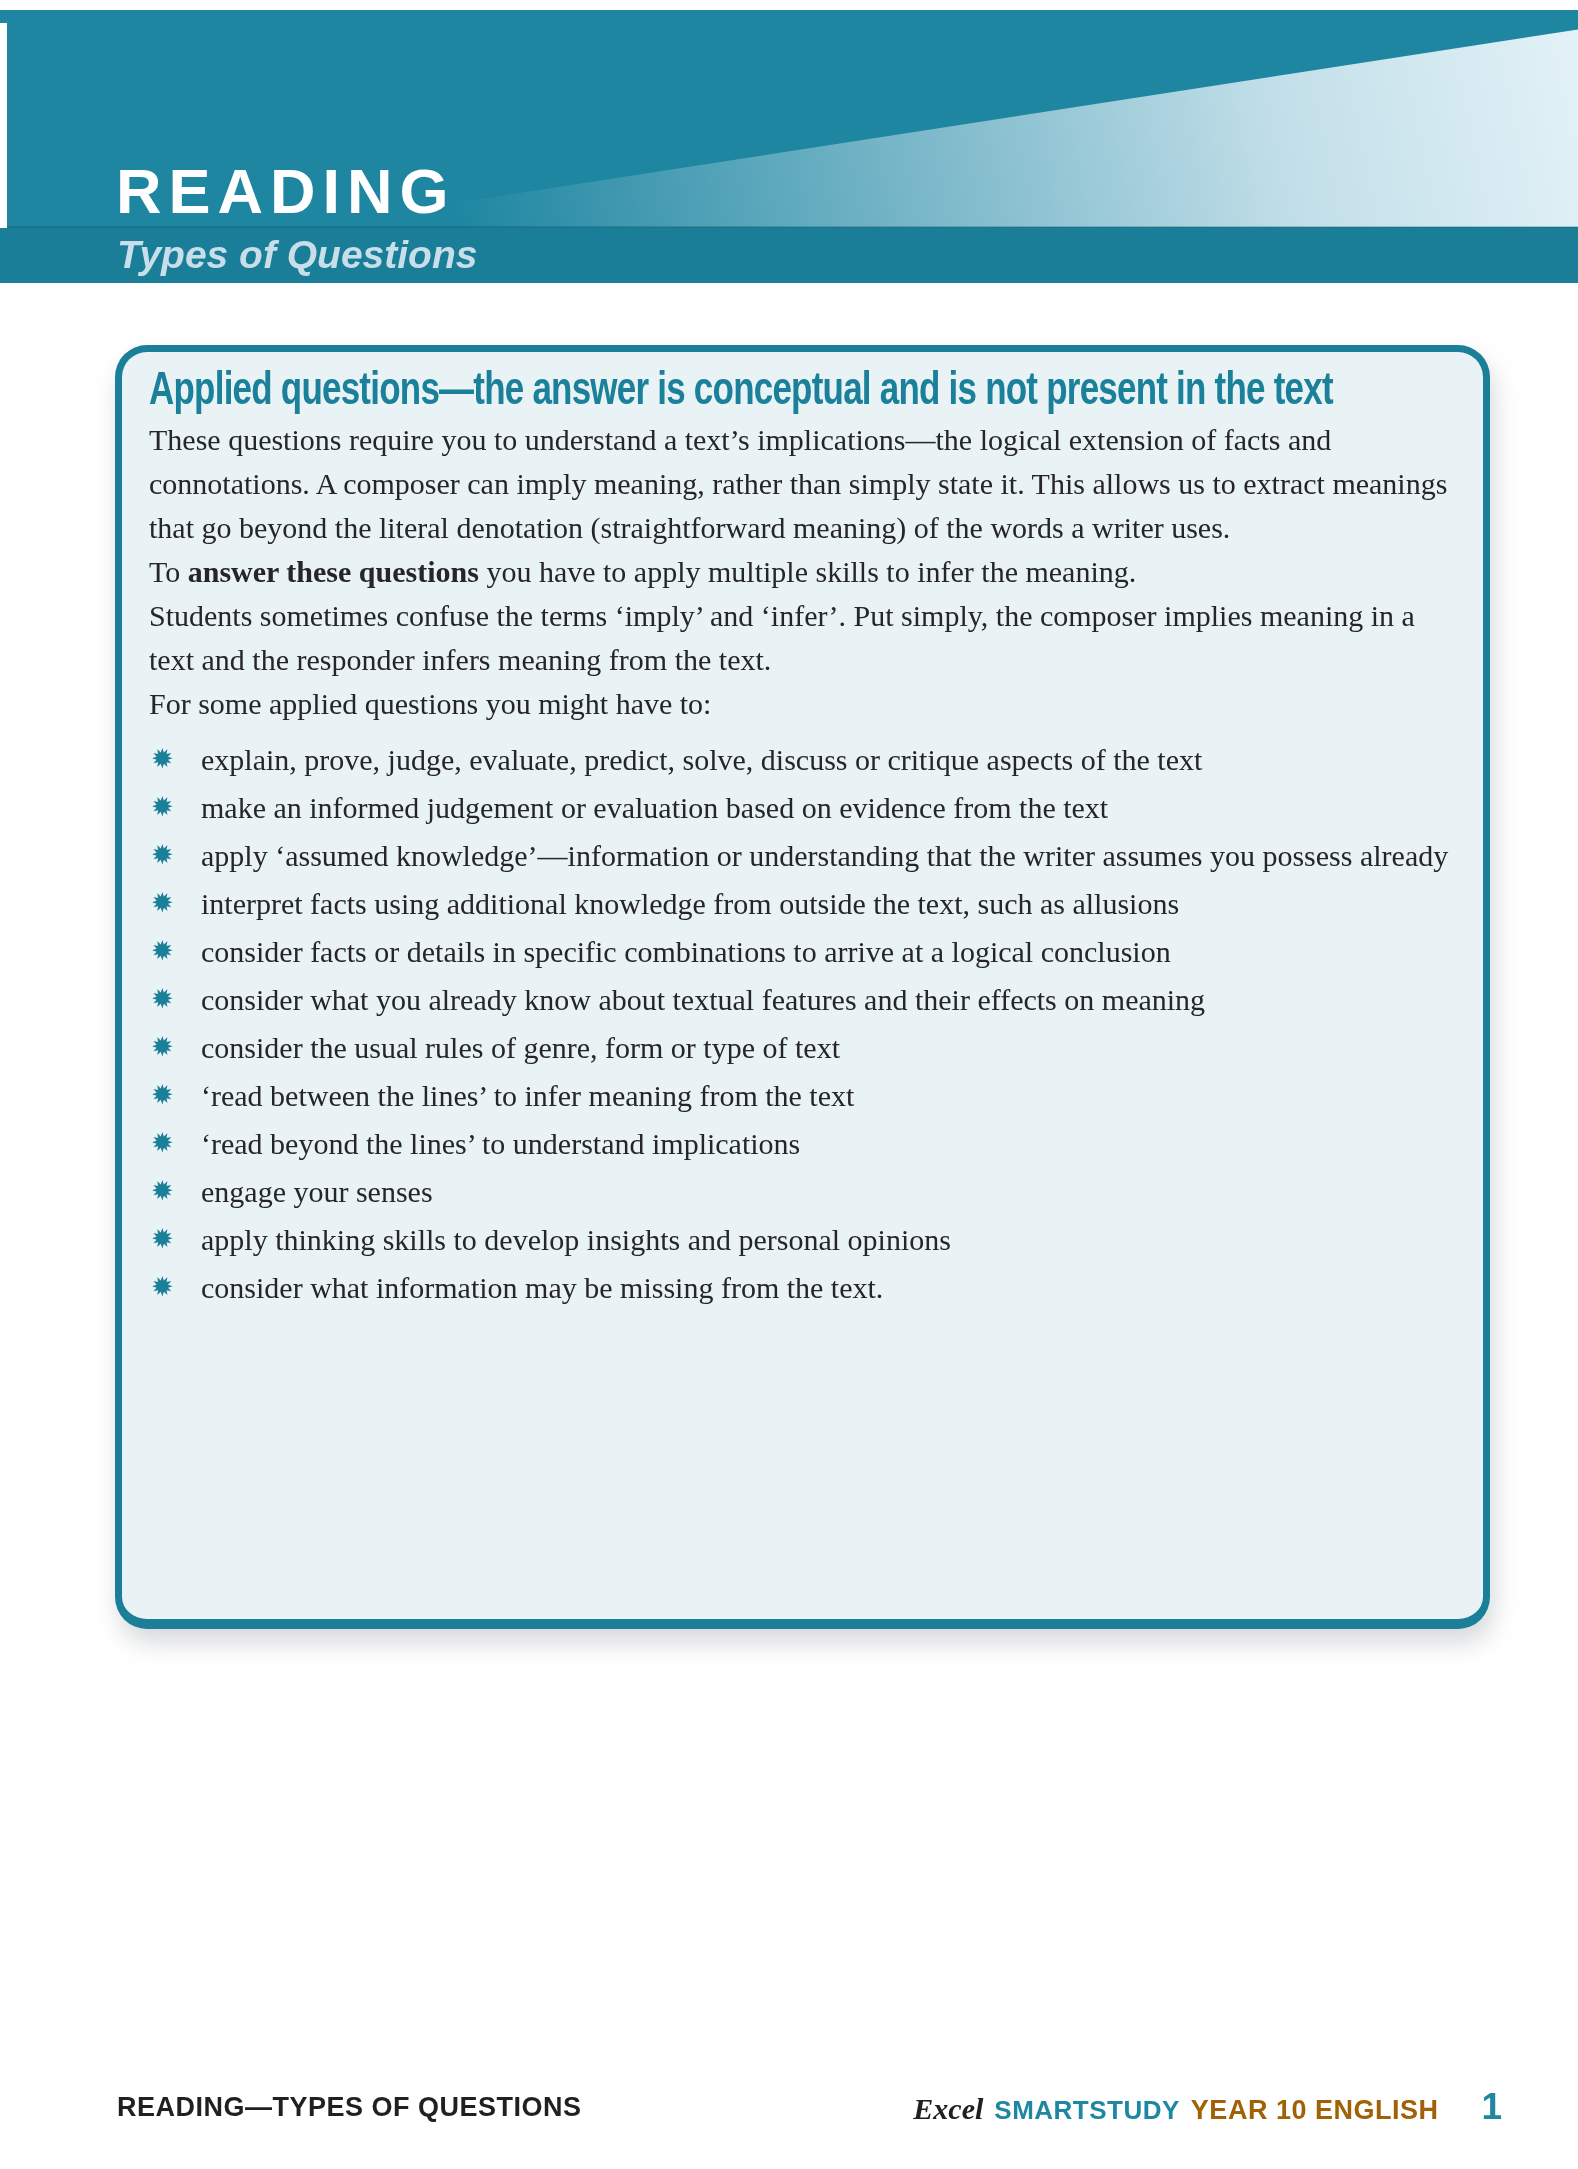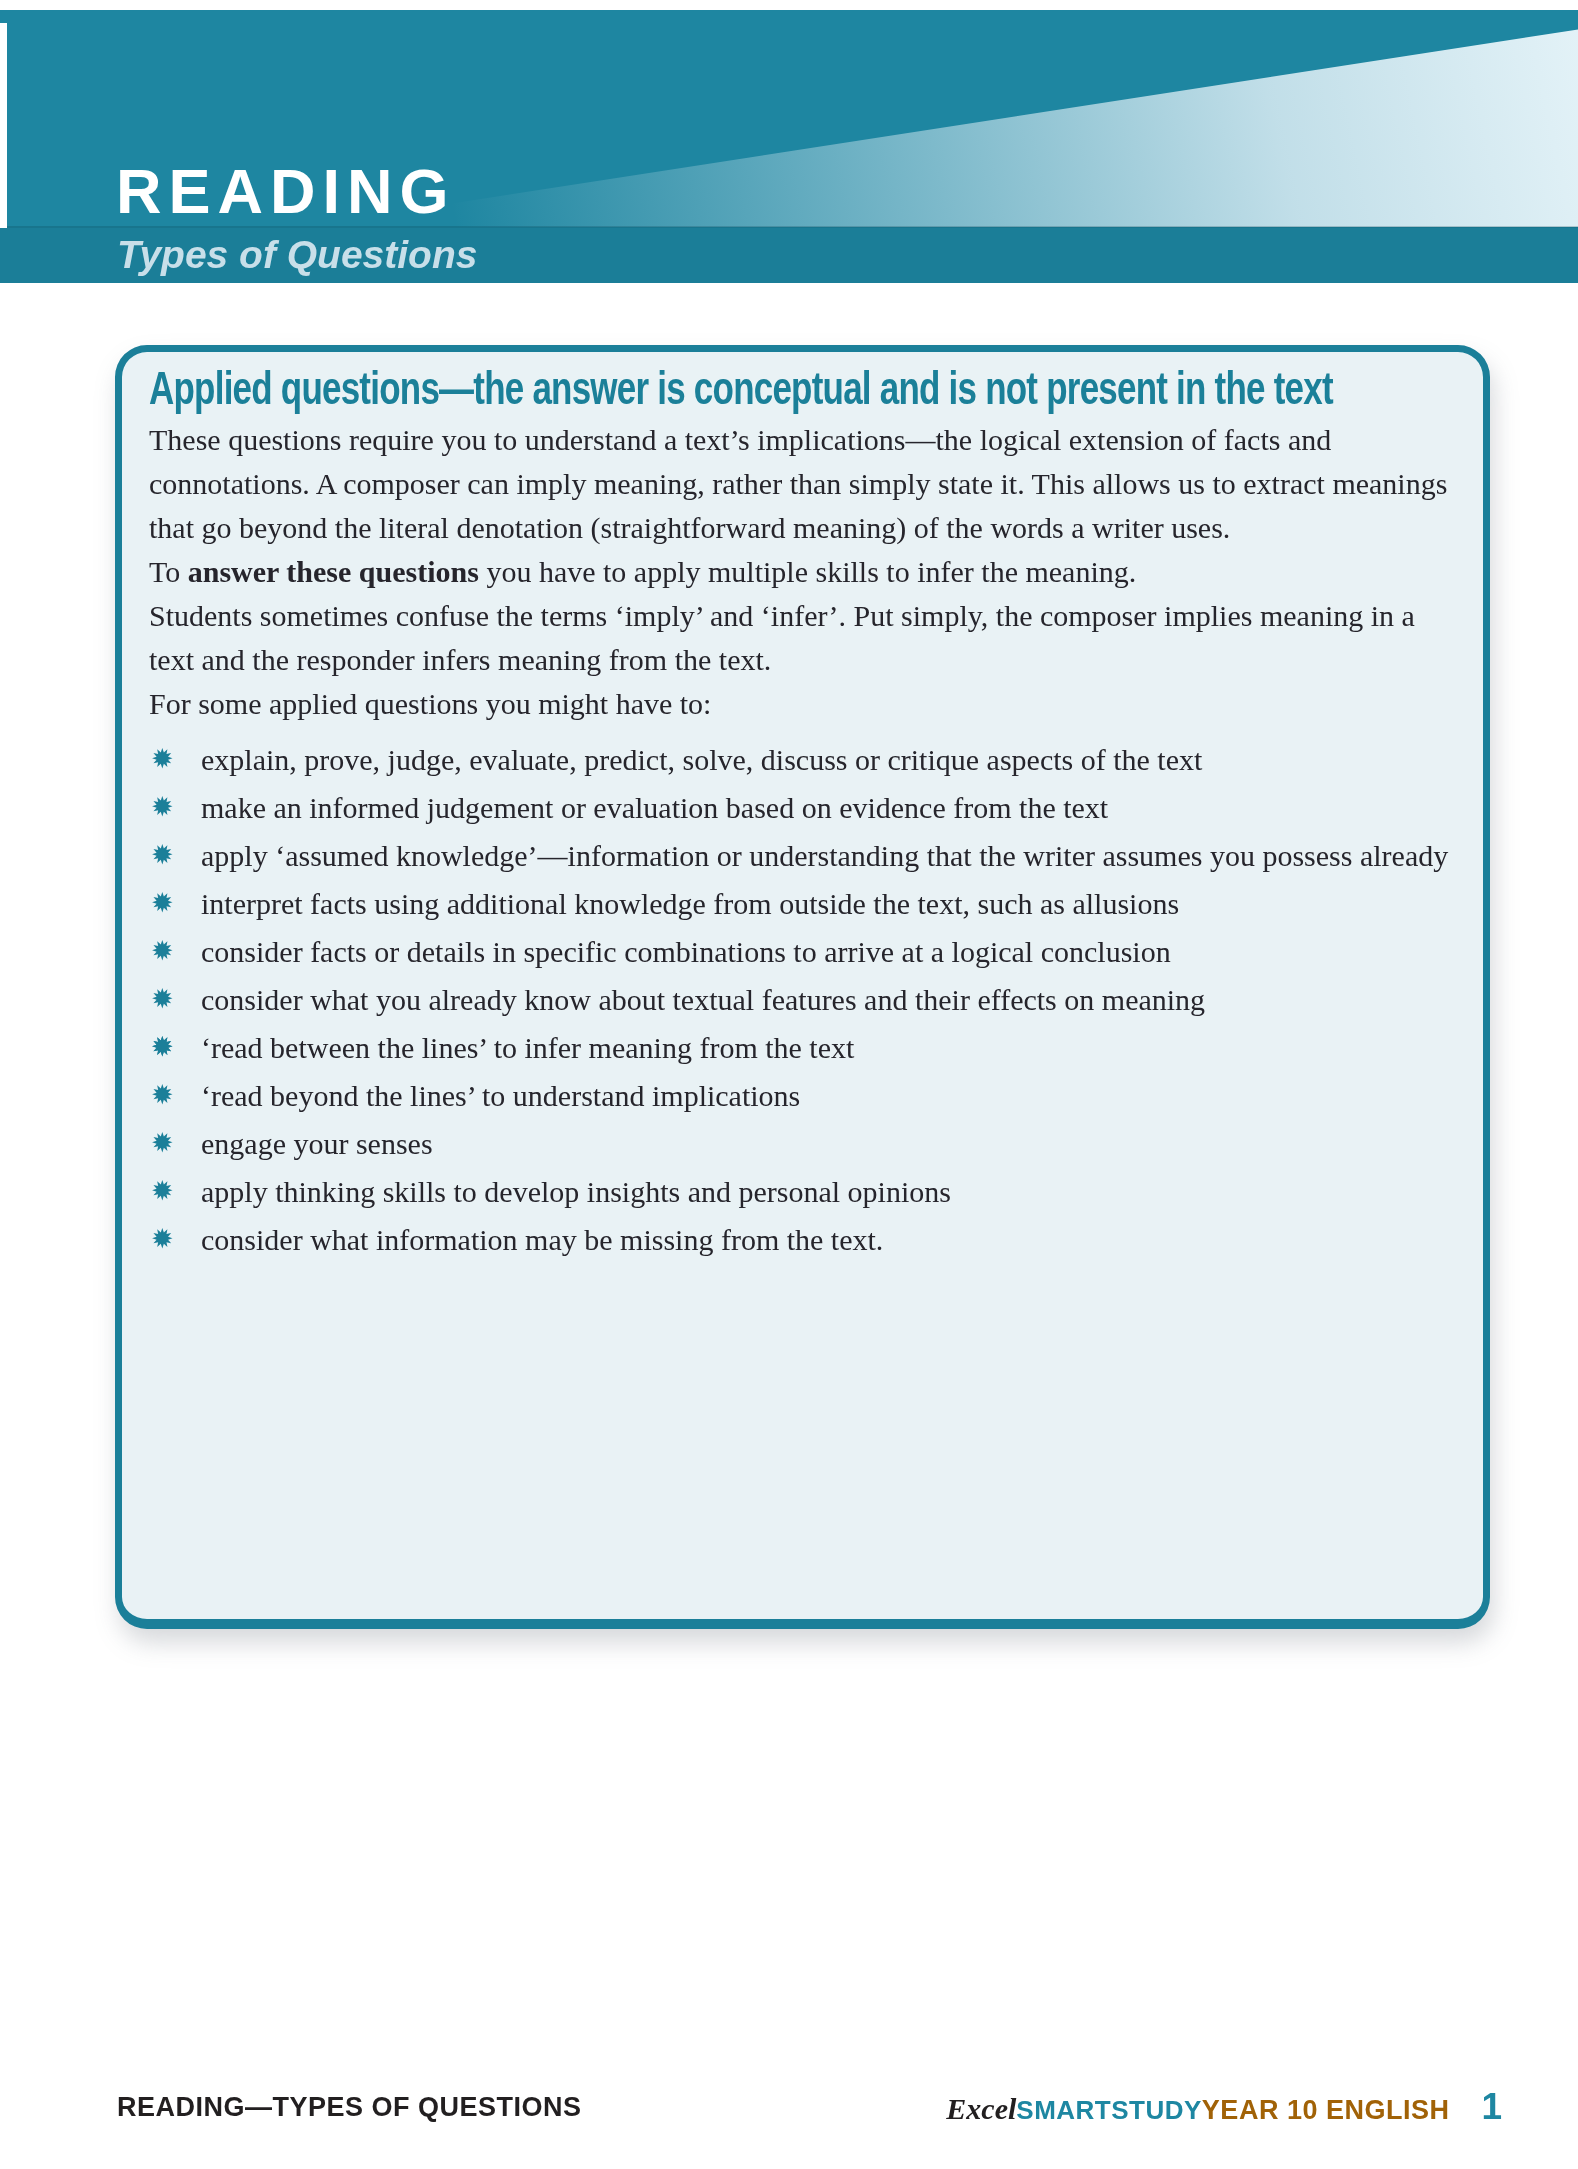--- a/index.html
+++ b/index.html
@@ -64,21 +64,21 @@
     font-family:"DejaVu Sans",sans-serif;
   }
   
   .footer{
     position:absolute;left:117px;top:2086px;width:1385px;
     display:flex;justify-content:space-between;align-items:center;
   }
   .footer-left{
     font-size:27px;font-weight:bold;color:#221f20;letter-spacing:0.5px;
   }
-  .footer-right{display:flex;align-items:baseline;margin-left:16px;}
+  .footer-right{display:flex;align-items:baseline;gap:11px;margin-left:16px;}
   .brand-excel{
     font-family:"Liberation Serif","DejaVu Serif",serif;
     font-style:italic;font-weight:bold;font-size:30px;color:#221f20;
   }
   .brand-smartstudy{color:#1e87a2;font-weight:bold;font-size:26px;letter-spacing:0.5px;}
   .brand-suffix{color:#a16207;font-weight:bold;font-size:27px;letter-spacing:0.5px;}
   .page-number{color:#1e87a2;font-weight:bold;font-size:37px;margin-left:32px;}
 </style>
 </head>
 <body>
@@ -101,21 +101,21 @@
 
   <p class="p-intro">For some applied questions you might have to:</p>
 
   <ul class="bullets">
     <li><span class="star">✹</span><span>explain, prove, judge, evaluate, predict, solve, discuss or critique aspects of the text</span></li>
     <li><span class="star">✹</span><span>make an informed judgement or evaluation based on evidence from the text</span></li>
     <li><span class="star">✹</span><span>apply ‘assumed knowledge’—information or understanding that the writer assumes you possess already</span></li>
     <li><span class="star">✹</span><span>interpret facts using additional knowledge from outside the text, such as allusions</span></li>
     <li><span class="star">✹</span><span>consider facts or details in specific combinations to arrive at a logical conclusion</span></li>
     <li><span class="star">✹</span><span>consider what you already know about textual features and their effects on meaning</span></li>
-    <li><span class="star">✹</span></li>
+    <li><span class="star">✹</span><span>consider the usual rules of genre, form or type of text</span></li>
     <li><span class="star">✹</span><span>‘read between the lines’ to infer meaning from the text</span></li>
     <li><span class="star">✹</span><span>‘read beyond the lines’ to understand implications</span></li>
     <li><span class="star">✹</span><span>engage your senses</span></li>
     <li><span class="star">✹</span><span>apply thinking skills to develop insights and personal opinions</span></li>
     <li><span class="star">✹</span><span>consider what information may be missing from the text.</span></li>
   </ul>
 </div>
 
 <div class="footer">
   <div class="footer-left">READING—TYPES OF QUESTIONS</div>

